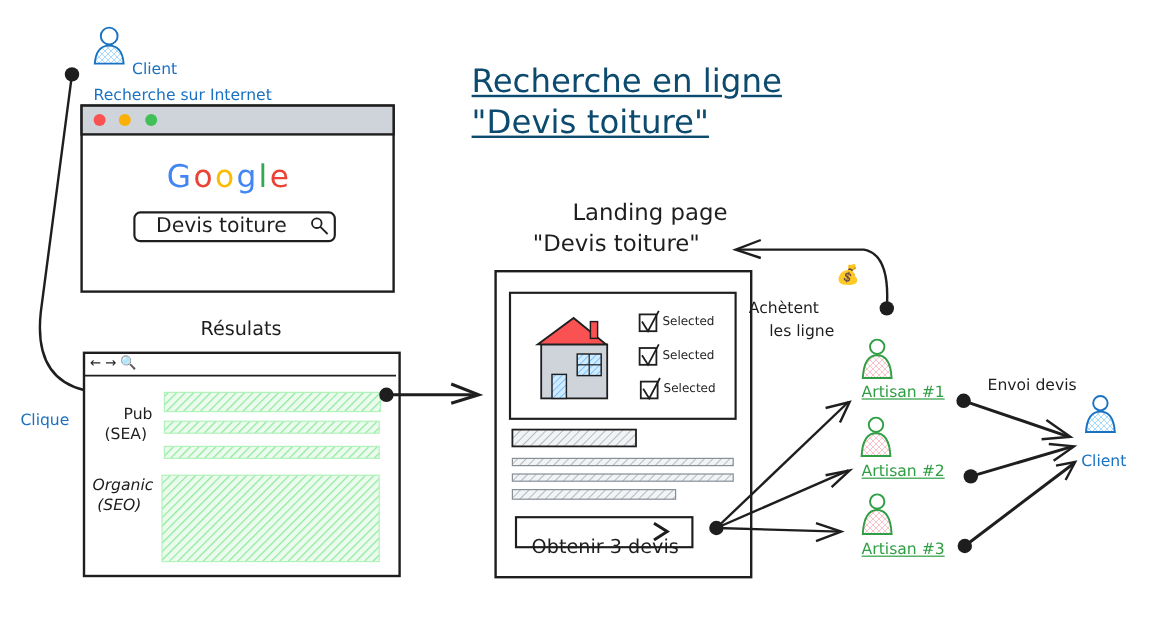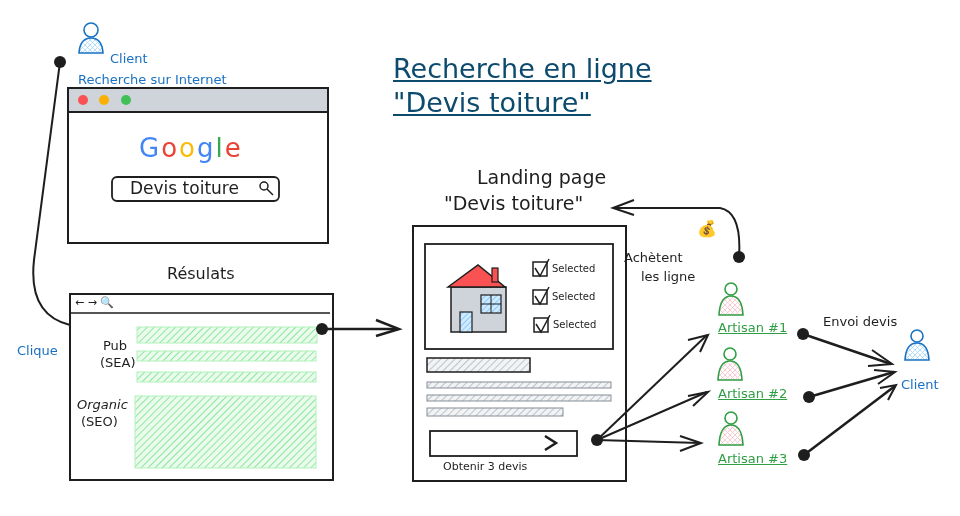--- a/index.html
+++ b/index.html
@@ -160,31 +160,31 @@
 
 <div class="abs" style="left:139px;top:133px;font-size:26px;letter-spacing:2px;">
   <span style="color:#4285f4">G</span><span style="color:#ea4335">o</span><span style="color:#fbbc05">o</span><span style="color:#4285f4">g</span><span style="color:#34a853">l</span><span style="color:#ea4335">e</span>
 </div>
 <div class="abs hand search-text" style="left:130px;top:178px;">Devis toiture</div>
 
 <div class="abs hand t-med" style="left:167px;top:264px;">Résulats</div>
 <div class="abs hand" style="left:75px;top:296px;font-size:11px;">← → 🔍</div>
 <div class="abs hand blue t-small" style="left:17px;top:330px;">Clique</div>
 <div class="abs hand t-small" style="left:89px;top:338px;margin-left:14px;">Pub</div>
-<div class="abs hand t-small" style="left:100px;top:355px;">(SEA)</div>
+<div class="abs hand t-small" style="left:87px;top:355px;">(SEA)</div>
 <div class="abs hand t-small" style="left:77px;top:397px;font-style:italic;">Organic</div>
-<div class="abs hand t-small" style="left:81px;top:414px;">(SEO)</div>
+<div class="abs hand t-small" style="left:81px;top:414px;font-style:italic;">(SEO)</div>
 
 <div class="abs hand t-lg" style="left:477px;top:166px;">Landing page</div>
 <div class="abs hand t-lg" style="left:444px;top:192px;">"Devis toiture"</div>
 
 <div class="abs hand" style="left:552px;top:263px;font-size:10px;">Selected</div>
 <div class="abs hand" style="left:552px;top:291px;font-size:10px;">Selected</div>
 <div class="abs hand" style="left:553px;top:319px;font-size:10px;">Selected</div>
-<div class="abs hand" style="left:443px;top:460px;font-size:11px;text-align:right;">Obtenir 3 devis</div>
+<div class="abs hand" style="left:443px;top:446px;font-size:16px;text-align:right;">Obtenir 3 devis</div>
 
 <div class="abs" style="left:697px;top:219px;font-size:16px;">💰</div>
 <div class="abs hand t-small" style="left:624px;top:250px;">Achètent</div>
 <div class="abs hand t-small" style="left:641px;top:269px;">les ligne</div>
 
 <div class="abs hand green t-small" style="left:718px;top:320px;">Artisan #1</div>
 <div class="abs hand green t-small" style="left:718px;top:369px;margin-top:17px;">Artisan #2</div>
 <div class="abs hand green t-small" style="left:718px;top:451px;">Artisan #3</div>
 
 <div class="abs hand t-small" style="left:823px;top:314px;">Envoi devis</div>

